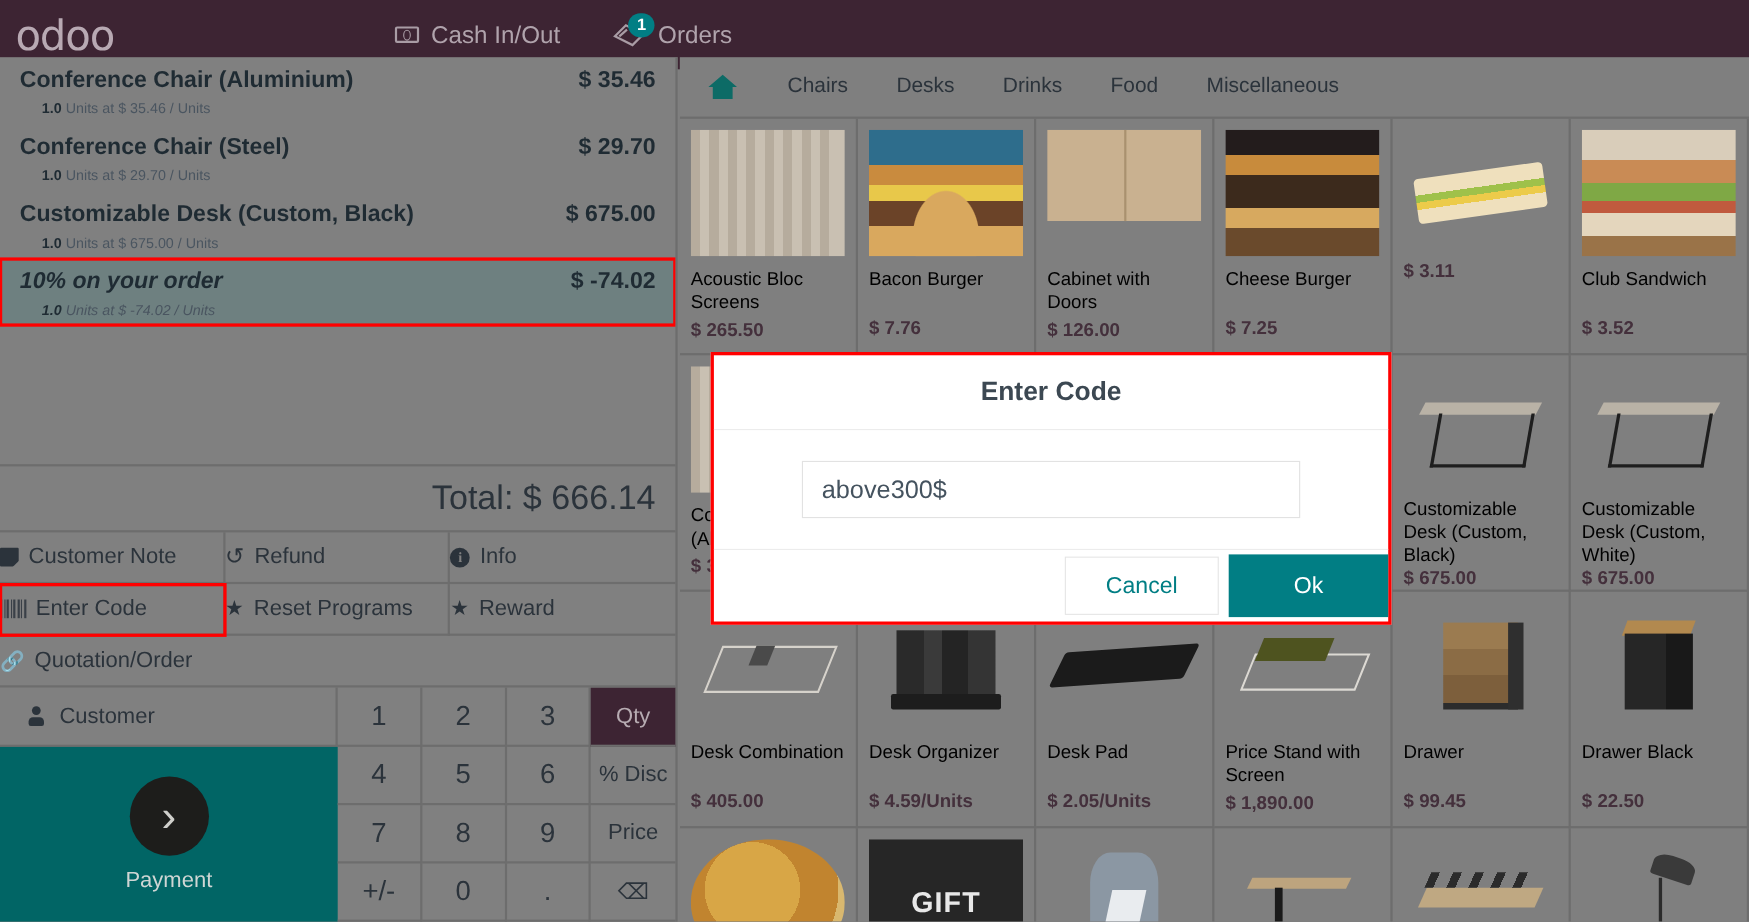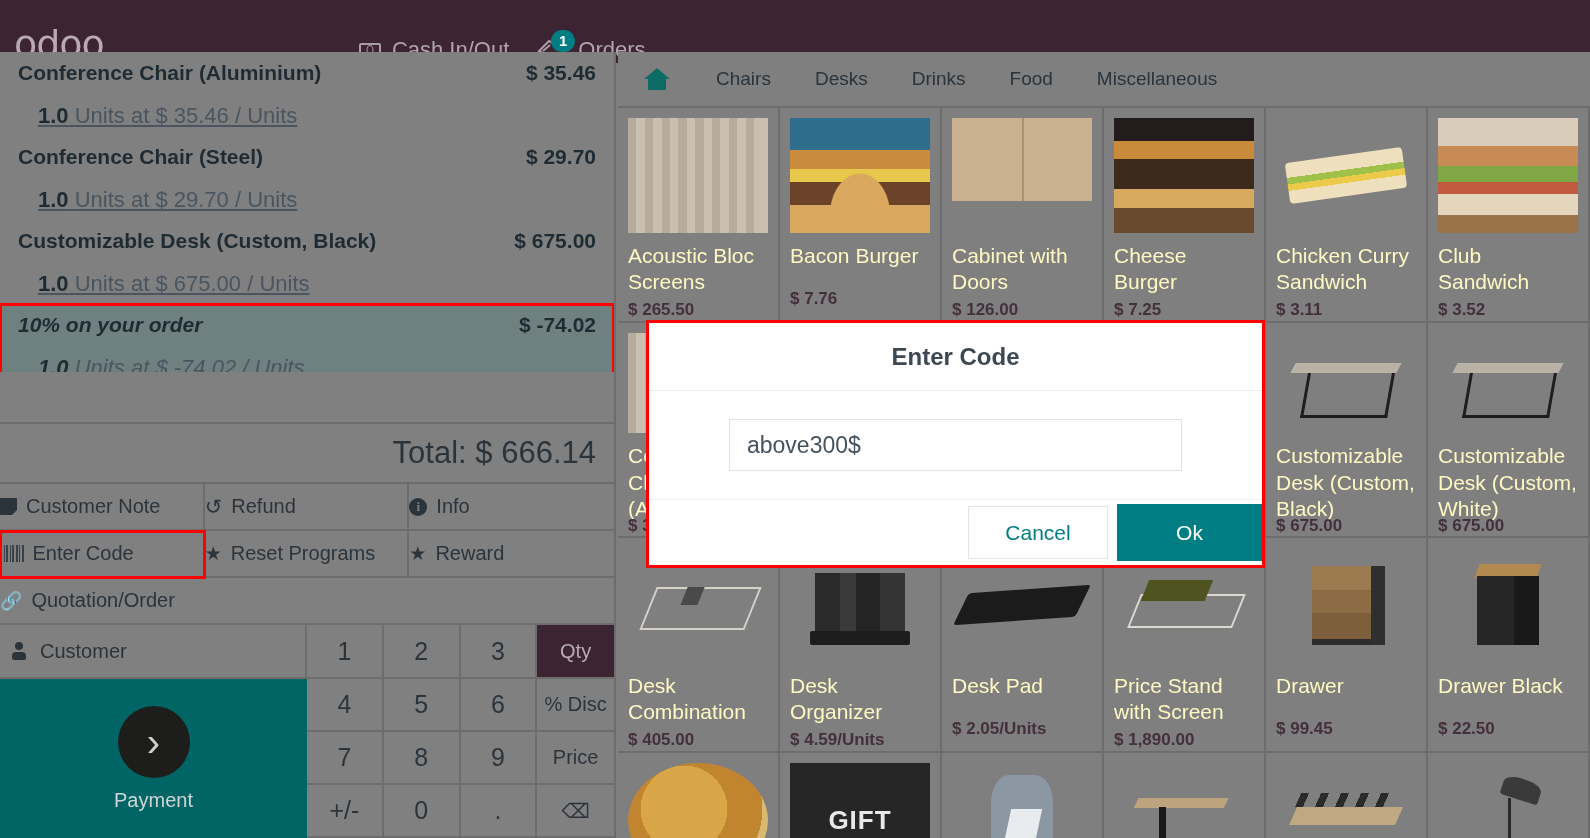--- a/index.html
+++ b/index.html
@@ -7,27 +7,27 @@
     width: 1590px; height: 838px;
     overflow: hidden;
     font-family: "Liberation Sans", sans-serif;
     background: #7f7f7f;
   }
   #app { position: relative; width: 1590px; height: 838px; }
 
   
   .topbar {
     position: absolute; top: 0; left: 0; width: 1590px; height: 63px;
-    background: #3d2433; display: flex; align-items: flex-end;
+    background: #3d2433; display: flex; align-items: center;
   }
   .logo {
     margin-left: 14px; color: #b8a9b3; font-size: 38px; letter-spacing: -1px;
     font-weight: 400; line-height: 1; font-family: "DejaVu Sans", sans-serif;
   }
-  .topbar-btns { display: flex; align-items: center; margin-left: 255px; gap: 28px; }
+  .topbar-btns { display: flex; align-items: center; margin-left: 255px; gap: 48px; }
   .tb-item { display: flex; align-items: center; gap: 11px; color: #b0a3ac; font-size: 22px; }
   .tb-icon { position: relative; display: inline-flex; align-items: center; }
   .cash-icon {
     width: 22px; height: 15px; border: 2px solid #a99ca5; border-radius: 2px;
     display: inline-block; position: relative;
   }
   .cash-icon::after {
     content: ""; position: absolute; left: 50%; top: 50%;
     transform: translate(-50%,-50%); width: 5px; height: 8px;
     border: 1.5px solid #a99ca5; border-radius: 50%;
@@ -48,21 +48,21 @@
   }
   .orderlines { height: 320px; overflow: hidden; position: relative; }
   .orderline {
     padding: 9px 18px 7px 18px; color: #1f2b33; position: relative;
   }
   .orderline.selected { background: #6e8080; }
   .orderline.selected.hl { outline: 3px solid #ff0000; outline-offset: -2px; }
   .ol-top { display: flex; justify-content: space-between; align-items: baseline; }
   .ol-name { font-size: 21px; font-weight: bold; }
   .ol-price { font-size: 21px; font-weight: bold; }
-  .ol-sub { font-size: 22px; color: #4a5560; margin-left: 20px; margin-top: 18px; text-decoration: underline; }
+  .ol-sub { font-size: 13px; color: #4a5560; margin-left: 20px; margin-top: 6px; }
   .ol-sub b { color: #1f2b33; font-weight: bold; }
   .orderline.selected .ol-name,
   .orderline.selected .ol-sub { font-style: italic; }
   .orderline.selected .ol-name { font-weight: bold; }
 
   .spacer { flex: 0 0 50px; }
   .total-row {
     border-top: 2px solid #6d6d6d; border-bottom: 2px solid #6d6d6d;
     height: 62px; display: flex; align-items: center; justify-content: flex-end;
     padding-right: 18px;
@@ -92,21 +92,21 @@
   .icon-barcode i { display:block; width:2px; background:#3a4048; }
   .icon-barcode i.t { width:1px; }
   .icon-star { font-size: 19px; line-height: 1; }
   .icon-link { font-size: 18px; line-height:1; }
 
   
   .bottom { display: flex; flex: 1; }
   .leftcol { width: 307px; display: flex; flex-direction: column; }
   .cust-btn {
     height: 54px; display: flex; align-items: center; gap: 14px;
-    padding-left: 12px; font-size: 20px; color: #2b333b;
+    padding-left: 26px; font-size: 20px; color: #2b333b;
     border-bottom: 2px solid #6d6d6d; border-right: 2px solid #6d6d6d;
   }
   .icon-person { width: 14px; height: 18px; position: relative; }
   .icon-person::before { content:""; position:absolute; top:0; left:3px;
       width:8px; height:8px; background:#2b333b; border-radius:50%; }
   .icon-person::after { content:""; position:absolute; bottom:0; left:0;
       width:14px; height:8px; background:#2b333b; border-radius:4px 4px 2px 2px; }
   .pay-btn {
     flex: 1; background: #016565; display: flex; flex-direction: column;
     align-items: center; justify-content: center; gap: 11px;
@@ -146,21 +146,21 @@
   .grid { flex: 1; display: grid; grid-template-columns: repeat(6, 1fr);
       grid-auto-rows: 215px; overflow: hidden; }
   .pcard {
     border-right: 2px solid #6d6d6d; border-bottom: 2px solid #6d6d6d;
     padding: 10px 10px 0 10px; display: flex; flex-direction: column;
     position: relative;
   }
   .pimg { height: 115px; display: flex; align-items: center; justify-content: center;
       overflow: hidden; }
   .pimg > div { width: 100%; height: 100%; }
-  .pname { font-size: 21px; color: #fef9c3; line-height: 1.25; margin-top: 10px;
+  .pname { font-size: 17px; color: #000000; line-height: 1.25; margin-top: 10px;
       min-height: 42px; }
   .pprice { font-size: 17px; font-weight: bold; color: #44303c; margin-top: 4px; }
 
   
   .art { width:100%; height:100%; background-size: cover; background-position: center; }
   .art-screen { background:
       linear-gradient(90deg,#b6ac9d 0 6%,#c9c0b2 6% 12%,#b6ac9d 12% 18%,#c9c0b2 18% 24%,
       #b6ac9d 24% 30%,#c9c0b2 30% 36%,#b6ac9d 36% 42%,#c9c0b2 42% 48%,#b6ac9d 48% 54%,
       #c9c0b2 54% 60%,#b6ac9d 60% 66%,#c9c0b2 66% 72%,#b6ac9d 72% 78%,#c9c0b2 78% 84%,
       #b6ac9d 84% 90%,#c9c0b2 90% 100%);
@@ -477,21 +477,20 @@
           <div class="pimg">
             <div class="art art-cheese"></div>
           </div>
           <div class="pname">Cheese Burger</div>
           <div class="pprice">$ 7.25</div>
         </div>
         <div class="pcard">
           <div class="pimg">
             <div class="art art-ccsand"></div>
           </div>
-          <div class="pname">Chicken Curry Sandwich</div>
           <div class="pprice">$ 3.11</div>
         </div>
         <div class="pcard">
           <div class="pimg">
             <div class="art art-club"></div>
           </div>
           <div class="pname">Club Sandwich</div>
           <div class="pprice">$ 3.52</div>
         </div>
         <div class="pcard">

